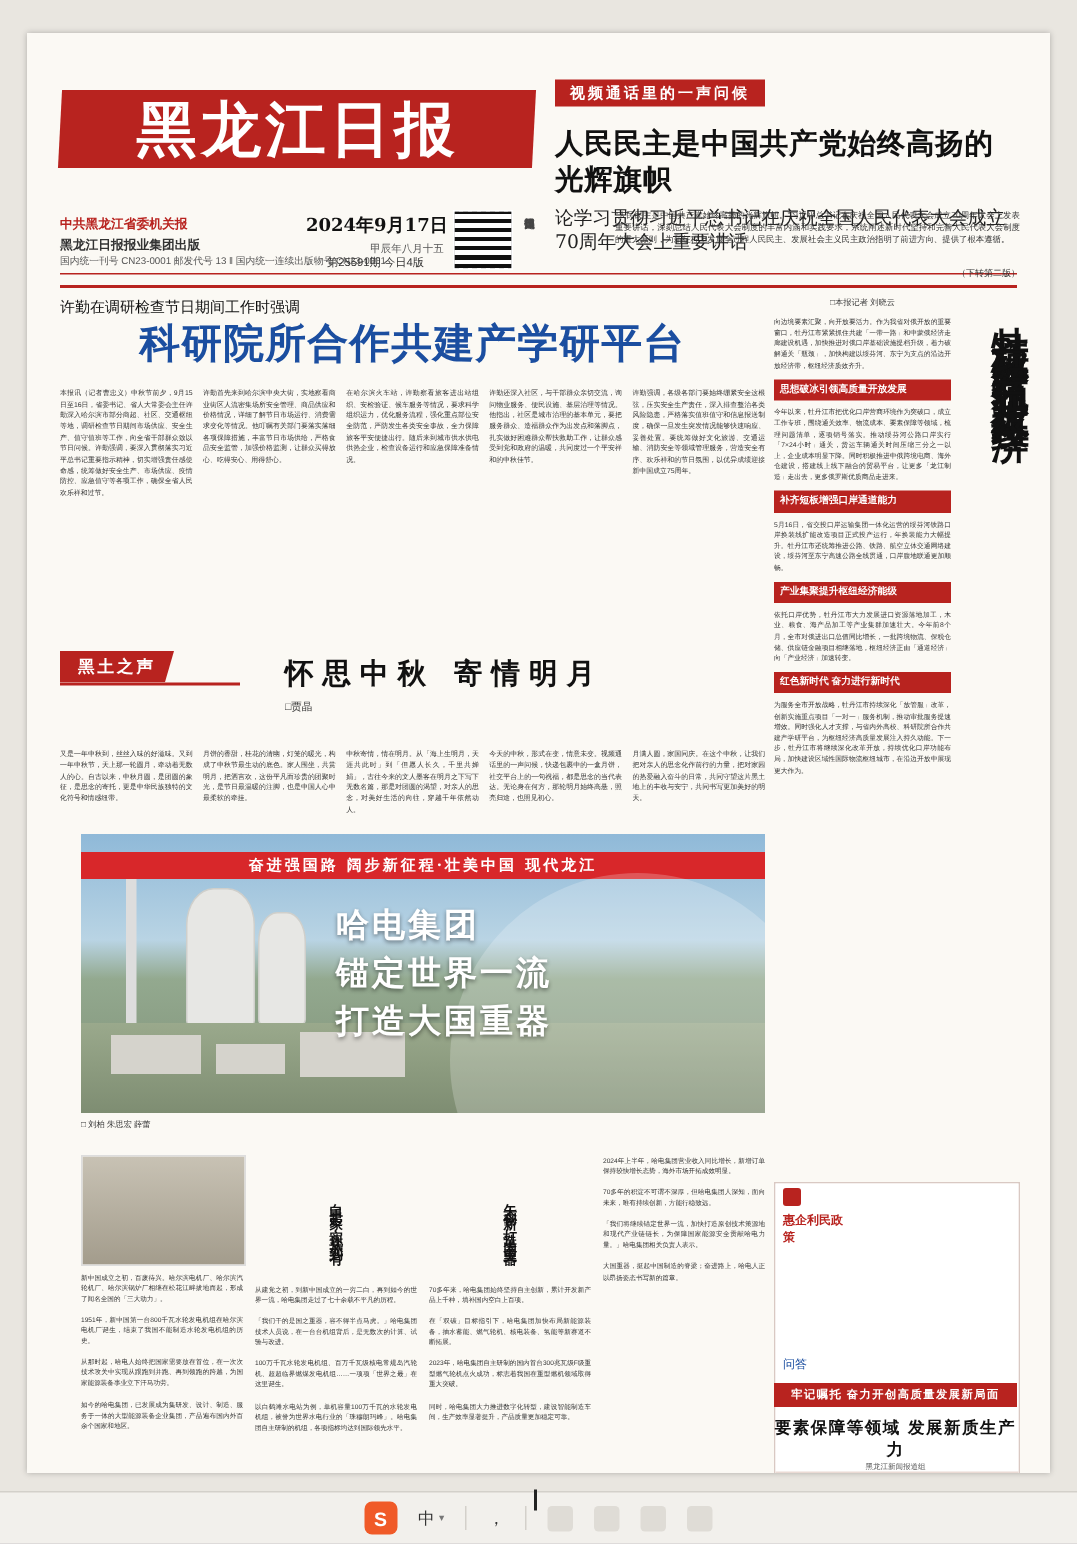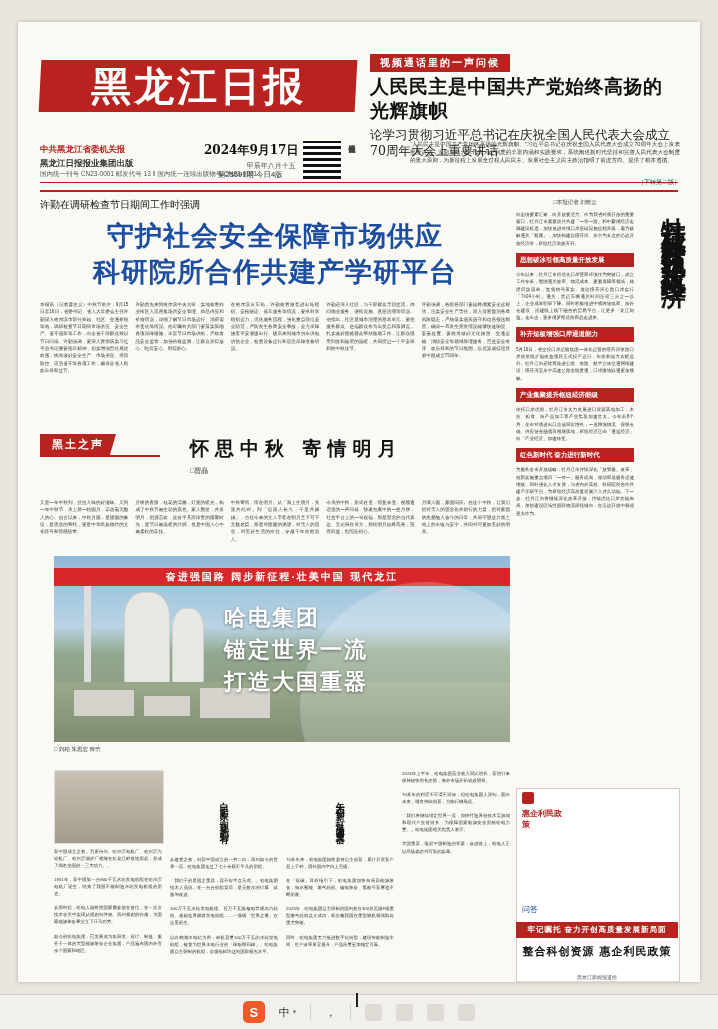--- a/index.html
+++ b/index.html
@@ -24,21 +24,21 @@
   }
   .logo span{transform:skewX(3deg);}
   .mh-right{position:absolute;left:352px;top:30px;width:310px;}
   .mh-banner{
     background:#b8231f;color:#fff;font-size:10px;font-weight:bold;
     display:inline-block;padding:2px 10px;letter-spacing:2px;
     font-family:"DejaVu Serif","Liberation Serif",serif;
   }
   .mh-h1{
     font-family:"DejaVu Serif","Liberation Serif",serif;font-weight:bold;
-    font-size:19px;color:#111;margin-top:3px;line-height:1.25;letter-spacing:.5px;
+    font-size:19px;color:#111;margin-top:14px;line-height:1.25;letter-spacing:.5px;
   }
   .mh-h2{
     font-family:"DejaVu Serif","Liberation Serif",serif;
     font-size:12.5px;color:#222;margin-top:4px;line-height:1.35;
   }
   
   .infobar{position:absolute;left:0;top:118px;width:540px;height:46px;}
   .org{position:absolute;left:22px;top:2px;font-size:8.5px;color:#b8231f;font-weight:bold;line-height:1.7;}
   .org .l2{color:#333;}
   .datebox{position:absolute;left:186px;top:2px;text-align:center;}
@@ -178,21 +178,20 @@
       <div class="meta">国内统一刊号 CN23-0001   邮发代号 13 ‖ 国内统一连续出版物号 CN23-0001</div>
       <div class="issue">第25591期  今日4版</div>
       <div class="topright-text jtxt">“人民民主是中国共产党始终高扬的光辉旗帜。”习近平总书记在庆祝全国人民代表大会成立70周年大会上发表重要讲话，深刻总结人民代表大会制度的丰富内涵和实践要求，系统阐述新时代坚持和完善人民代表大会制度的重大原则，为新征程上发展全过程人民民主、发展社会主义民主政治指明了前进方向、提供了根本遵循。</div>
       <div class="topright-sign">（下转第二版）</div>
     </div>
 
     <div class="rule2" style="top:168px;"></div>
 
     <div class="lead">
       <div class="lead-kicker">许勤在调研检查节日期间工作时强调</div>
-      <div class="lead-title">守护社会安全保障市场供应</div>
       <div class="lead-title" style="margin-top:0">科研院所合作共建产学研平台</div>
       <div class="cols">
         <div class="col">本报讯（记者曹忠义）中秋节前夕，9月15日至16日，省委书记、省人大常委会主任许勤深入哈尔滨市部分商超、社区、交通枢纽等地，调研检查节日期间市场供应、安全生产、值守值班等工作，向全省干部群众致以节日问候。许勤强调，要深入贯彻落实习近平总书记重要指示精神，切实增强责任感使命感，统筹做好安全生产、市场供应、疫情防控、应急值守等各项工作，确保全省人民欢乐祥和过节。</div>
         <div class="col">许勤首先来到哈尔滨中央大街，实地察看商业街区人流密集场所安全管理、商品供应和价格情况，详细了解节日市场运行、消费需求变化等情况。他叮嘱有关部门要落实落细各项保障措施，丰富节日市场供给，严格食品安全监管，加强价格监测，让群众买得放心、吃得安心、用得舒心。</div>
         <div class="col">在哈尔滨火车站，许勤察看旅客进出站组织、安检验证、候车服务等情况，要求科学组织运力，优化服务流程，强化重点部位安全防范，严防发生各类安全事故，全力保障旅客平安便捷出行。随后来到城市供水供电供热企业，检查设备运行和应急保障准备情况。</div>
         <div class="col">许勤还深入社区，与干部群众亲切交流，询问物业服务、便民设施、基层治理等情况。他指出，社区是城市治理的基本单元，要把服务群众、造福群众作为出发点和落脚点，扎实做好困难群众帮扶救助工作，让群众感受到党和政府的温暖，共同度过一个平安祥和的中秋佳节。</div>
         <div class="col">许勤强调，各级各部门要始终绷紧安全这根弦，压实安全生产责任，深入排查整治各类风险隐患，严格落实值班值守和信息报送制度，确保一旦发生突发情况能够快速响应、妥善处置。要统筹做好文化旅游、交通运输、消防安全等领域管理服务，营造安全有序、欢乐祥和的节日氛围，以优异成绩迎接新中国成立75周年。</div>
       </div>
     </div>
 
@@ -303,21 +302,21 @@
       <div class="rbox-b">
         <div class="jtxt">答：对招用毕业年度或离校2年内未就业高校毕业生的小微企业、社会组织，与其签订1年以上劳动合同并为其缴纳社会保险费的，可按规定给予最长不超过1年的社会保险补贴，补贴标准按照用人单位为其实际缴纳的基本养老保险费、基本医疗保险费和失业保险费之和确定。</div>
         <div class="jtxt" style="white-space:pre-line;">申请方式：用人单位可通过当地人力资源社会保障部门网上服务大厅或线下窗口提出申请，提交单位营业执照、劳动合同、社保缴费凭证等材料。经审核公示后，补贴资金将直接拨付至单位账户。
 
 咨询电话：各市（地）人力资源社会保障局就业服务中心。</div>
       </div>
       <div style="text-align:right;font-size:4.5px;color:#555;padding:0 6px 4px;">本报记者 李美时</div>
     </div>
 
     <div class="redbar" style="top:900px;">牢记嘱托  奋力开创高质量发展新局面</div>
-    <div class="redbar-sub" style="top:922px;">整合科创资源 惠企利民政策</div>
+    <div class="redbar-sub" style="top:922px;">要素保障等领域 发展新质生产力</div>
     <div class="footer-note">黑龙江新闻报道组</div>
 
   </div>
 
   <div class="taskbar">
     <div class="tb-logo">S</div>
     <div class="tb-item">
       <span>中</span>
       <span class="caret">▾</span>
     </div>

